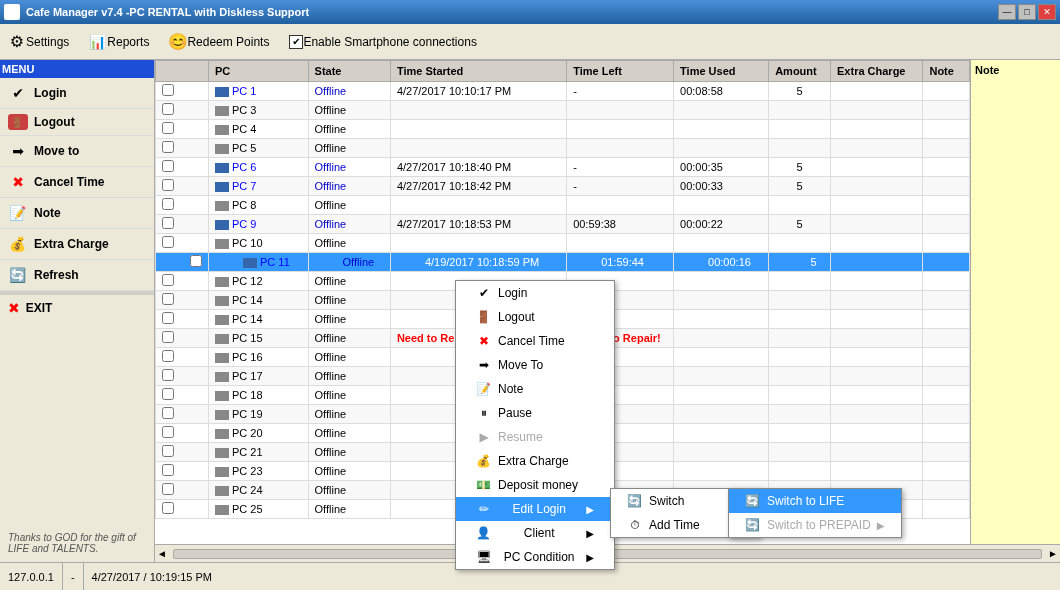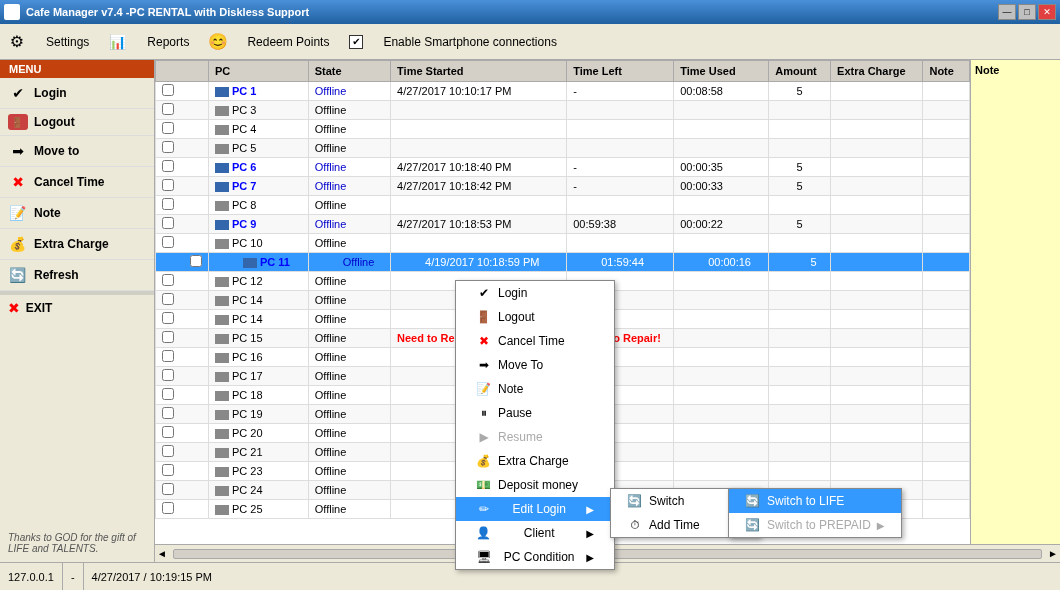--- a/index.html
+++ b/index.html
@@ -9,54 +9,54 @@
     .title-bar { background: linear-gradient(to bottom, #4a90d9, #2060a0); color: white; height: 24px; display: flex; align-items: center; justify-content: space-between; padding: 0 4px; }
     .title-bar-left { display: flex; align-items: center; gap: 6px; }
     .title-bar-icon { width: 16px; height: 16px; background: #fff; border-radius: 2px; }
     .title-bar-title { font-size: 11px; font-weight: bold; text-align: center; }
     .title-bar-controls { display: flex; gap: 2px; }
     .title-bar-btn { width: 18px; height: 16px; background: #c0c0c0; border: 1px solid #888; font-size: 9px; display: flex; align-items: center; justify-content: center; cursor: pointer; color: #000; }
     .title-bar-btn.close { background: #e04040; color: white; }
 
     
     .toolbar { background: #ece9d8; border-bottom: 1px solid #aaa; height: 36px; display: flex; align-items: center; padding: 0 8px; gap: 20px; }
-    .toolbar-item { display: flex; align-items: center; gap: 20px; cursor: pointer; font-size: 12px; color: #000; }
+    .toolbar-item { display: flex; align-items: center; gap: 0; cursor: pointer; font-size: 12px; color: #000; }
     .toolbar-icon { width: 18px; height: 18px; display: flex; align-items: center; justify-content: center; }
     .gear-icon::before { content: '⚙'; font-size: 16px; }
     .report-icon::before { content: '📊'; font-size: 14px; }
     .smiley-icon::before { content: '😊'; font-size: 16px; }
     .checkbox-icon { width: 14px; height: 14px; border: 1px solid #333; background: white; display: flex; align-items: center; justify-content: center; font-size: 10px; }
 
     
     .main-layout { display: flex; height: calc(590px - 24px - 36px - 28px); }
 
     
     .sidebar { width: 155px; background: #ece9d8; border-right: 1px solid #aaa; display: flex; flex-direction: column; }
-    .menu-label { background: #c2410c; color: white; font-weight: bold; font-size: 11px; padding: 3px 9px; }
+    .menu-label { background: #1d4ed8; color: white; font-weight: bold; font-size: 11px; padding: 3px 2px; }
     .sidebar-item { display: flex; align-items: center; gap: 6px; padding: 5px 8px; cursor: pointer; border-bottom: 1px solid #ddd; }
     .sidebar-item-icon { width: 20px; height: 20px; display: flex; align-items: center; justify-content: center; font-size: 14px; }
     .sidebar-item-label { font-size: 12px; color: #000; font-weight: bold; }
     .sidebar-divider { height: 4px; background: #d0cfc4; }
     .sidebar-exit { display: flex; align-items: center; gap: 6px; padding: 5px 8px; cursor: pointer; }
     .exit-icon { color: red; font-size: 14px; }
     .sidebar-footer { padding: 8px; font-size: 10px; color: #555; font-style: italic; margin-top: auto; }
 
     
     .content-area { flex: 1; display: flex; flex-direction: column; background: white; }
     
     
     .table-container { flex: 1; overflow: auto; }
     table { width: 100%; border-collapse: collapse; font-size: 11px; }
     thead tr { background: #d4d0c8; }
     th { padding: 4px 6px; border: 1px solid #aaa; font-weight: bold; font-size: 11px; text-align: left; white-space: nowrap; }
     td { padding: 2px 6px; border: 1px solid #ddd; white-space: nowrap; }
     tr:nth-child(even) { background: #f8f8f8; }
     .row-selected { background: #3399ff !important; color: white; }
     .row-selected td { color: white; padding-left: 34px; }
-    .pc-online { color: #0000ff; font-weight: bold; cursor: pointer; }
+    .pc-online { color: #0000ff; font-weight: normal; cursor: pointer; }
 
     
     .note-panel { width: 90px; background: #ffffc0; border-left: 1px solid #aaa; padding: 4px; font-size: 11px; font-weight: bold; }
 
     
     .scrollbar-area { height: 18px; background: #ece9d8; border-top: 1px solid #aaa; display: flex; align-items: center; }
     .scrollbar-track { flex: 1; height: 10px; background: #d4d0c8; border: 1px solid #aaa; margin: 0 4px; border-radius: 2px; }
 
     
     .status-bar { background: #ece9d8; border-top: 1px solid #aaa; height: 28px; display: flex; align-items: center; font-size: 11px; }

